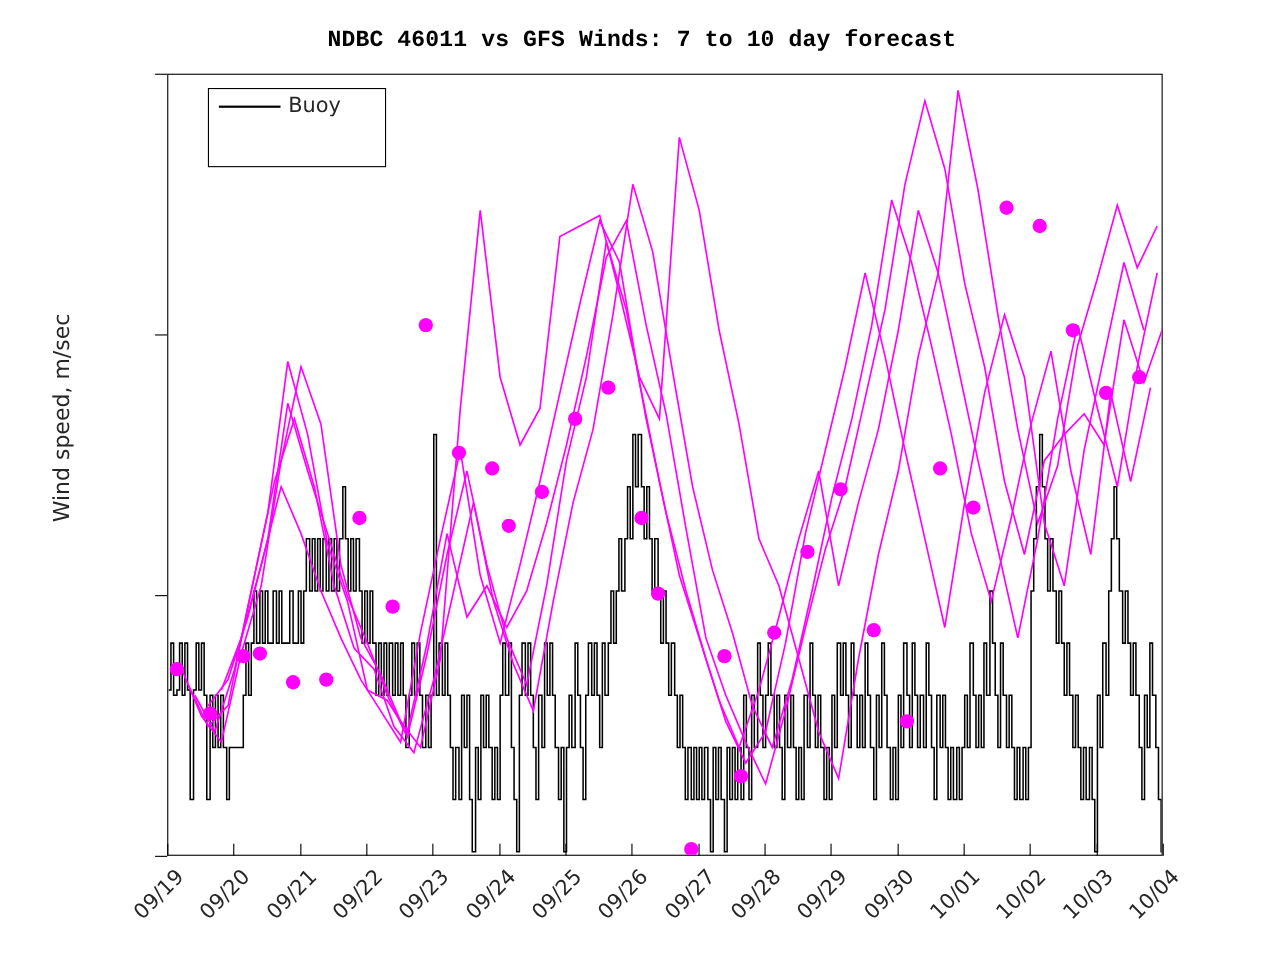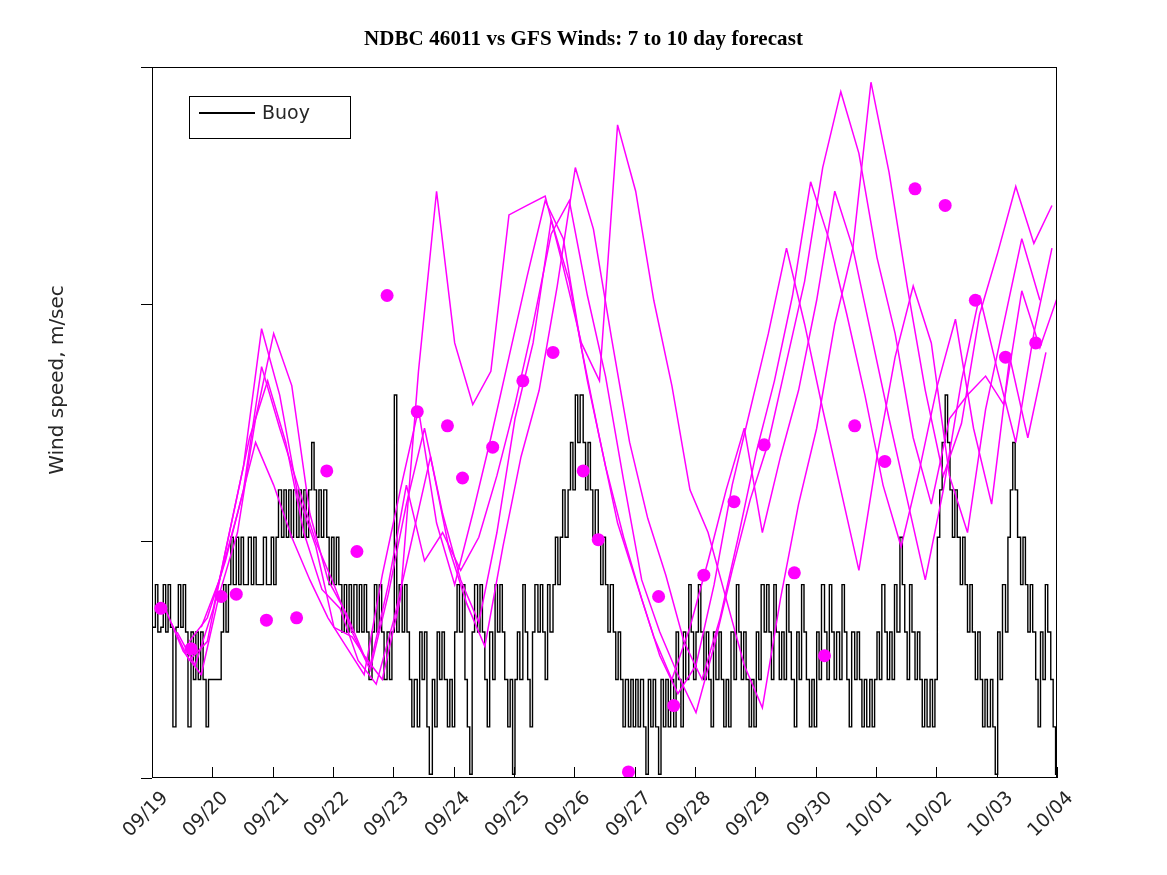--- a/index.html
+++ b/index.html
@@ -22,21 +22,21 @@
   #chart-title {
     position: absolute;
     left: 0;
     top: 26px;
     width: 1167px;
     text-align: center;
     font-size: 21px;
     font-weight: bold;
     color: #000000;
     letter-spacing: 0.1px;
-    font-family: Liberation Serif, serif;
+    font-family: Liberation Mono, monospace;
   }
   #plot-area {
     position: absolute;
     left: 152px;
     top: 67px;
     width: 905px;
     height: 711px;
     border: 1.6px solid #000000;
     box-sizing: border-box;
     background: #ffffff;
@@ -84,23 +84,23 @@
     color: #262626;
     font-family: "DejaVu Sans", sans-serif;
     white-space: nowrap;
     transform: rotate(-45deg);
     transform-origin: right top;
     text-align: right;
   }
   #legend-box {
     position: absolute;
     left: 189px;
-    top: 96px;
+    top: 80px;
     width: 162px;
-    height: 43px;
+    height: 72px;
     background: #ffffff;
     border: 1.4px solid #000000;
     box-sizing: border-box;
     z-index: 6;
   }
   .legend-row {
     position: absolute;
     left: 0;
     width: 162px;
     height: 28px;

